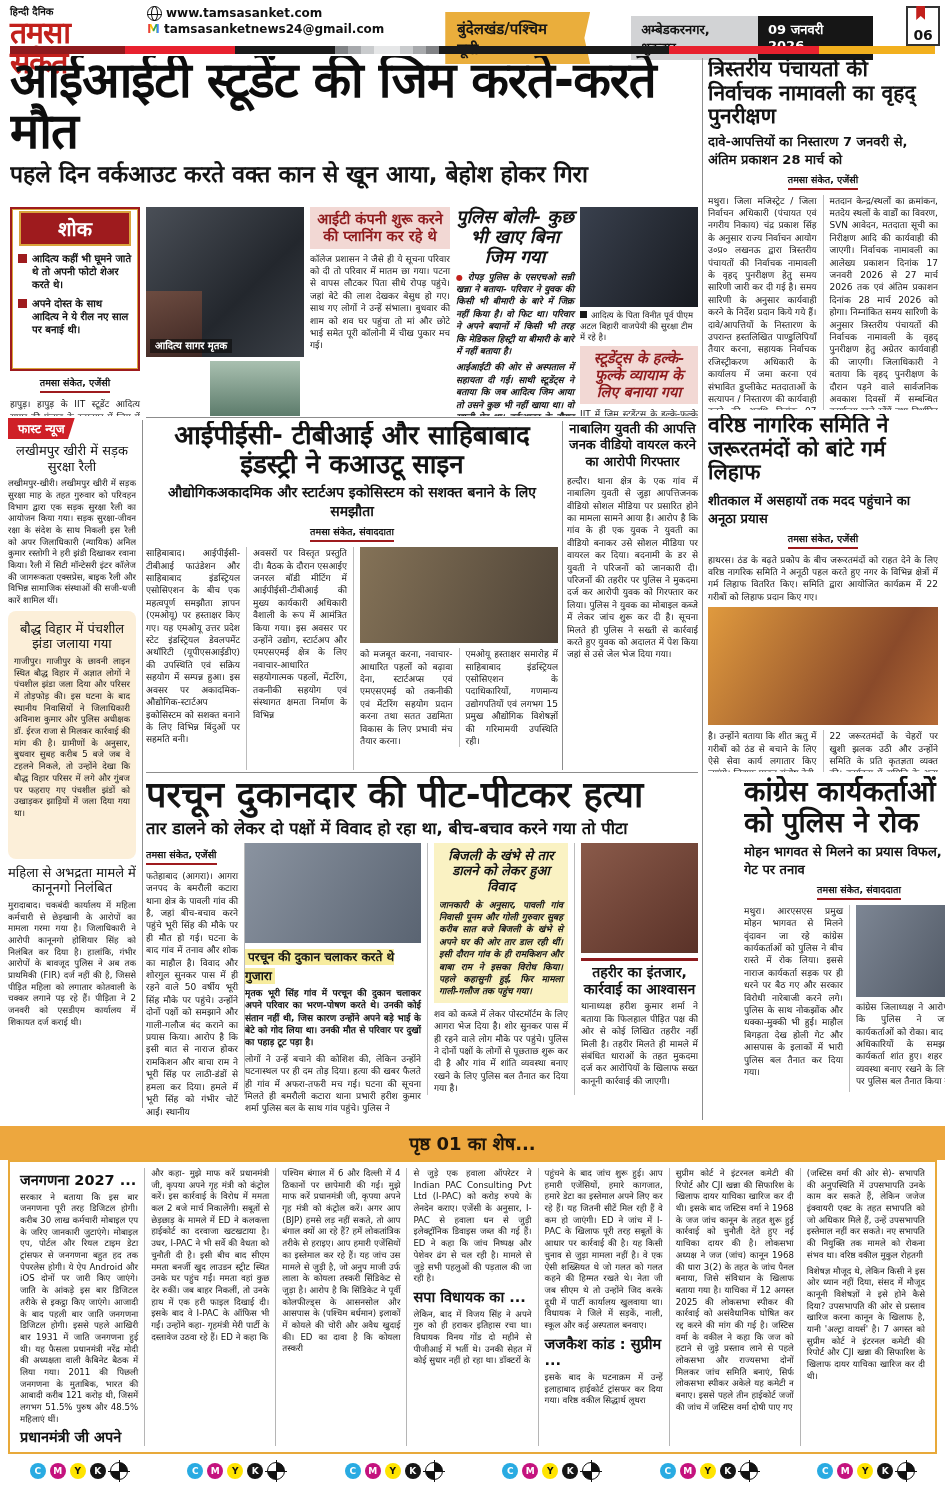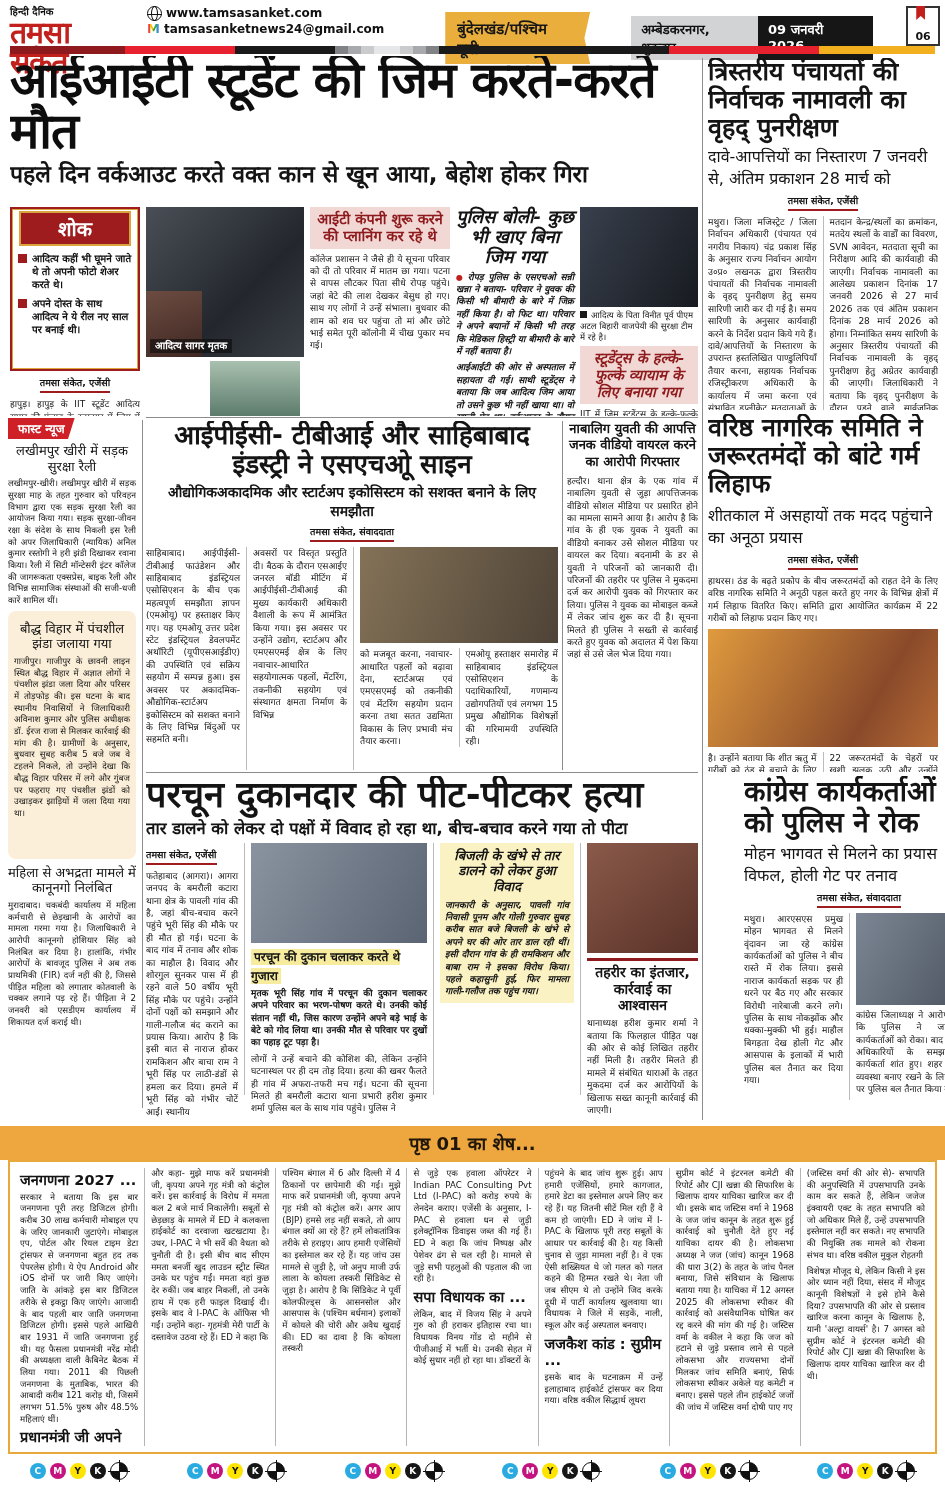--- a/index.html
+++ b/index.html
@@ -16,27 +16,27 @@
   .globe{width:13px;height:13px;border:1.5px solid #111;border-radius:50%;position:relative;display:inline-block;}
   .globe::before{content:"";position:absolute;left:50%;top:-1px;bottom:-1px;width:5px;margin-left:-3px;border:1px solid #111;border-radius:50%;}
   .globe::after{content:"";position:absolute;top:50%;left:-1px;right:-1px;height:0;border-top:1.5px solid #111;}
   .gmailM{font-size:13px;font-weight:900;color:#ea4335;background:linear-gradient(90deg,#ea4335 25%,#fbbc05 25% 50%,#34a853 50% 75%,#4285f4 75%);-webkit-background-clip:text;background-clip:text;-webkit-text-fill-color:transparent;}
   .ribbon{background:#eaae3c;color:#161616;font-weight:800;font-size:15px;padding:6px 18px 6px 12px;
           clip-path:polygon(0 0,100% 0,96% 50%,100% 100%,0 100%);}
   .citybox{background:#d2d3d5;color:#111;font-weight:800;font-size:13px;padding:4px 10px;}
   .datebox{background:#161616;color:#fff;font-weight:800;font-size:13px;padding:4px 10px;}
   .pageicon{width:30px;height:36px;border:2px solid #333;background:#fff;position:relative;text-align:center;}
   .pageicon .bm{position:absolute;top:-2px;left:8px;width:9px;height:14px;background:#c2201c;clip-path:polygon(0 0,100% 0,100% 100%,50% 72%,0 100%);}
-  .pageicon .num{position:absolute;bottom:1px;left:0;right:0;font-size:11px;font-weight:800;}
+  .pageicon .num{position:absolute;bottom:1px;left:0;right:0;font-size:14px;font-weight:800;}
   .cbar{display:flex;height:8px;}
   
   .h-xl{font-size:49px;font-weight:800;line-height:1.04;letter-spacing:-1px;color:#0d0d0d;}
   .h-sub-xl{font-size:23px;font-weight:800;line-height:1.1;margin-top:4px;}
-  .h-rail{font-size:25px;font-weight:800;line-height:1.12;}
-  .h-rail-sub{font-size:16px;font-weight:400;margin-top:3px;}
+  .h-rail{font-size:21px;font-weight:800;line-height:1.12;}
+  .h-rail-sub{font-size:13px;font-weight:700;margin-top:3px;}
   .h-mid{font-size:26px;font-weight:800;line-height:1.12;text-align:center;}
   .h-mid-sub{font-size:14px;font-weight:800;text-align:center;margin-top:3px;}
   .h-murder{font-size:36px;font-weight:800;line-height:1.05;}
   .h-congress{font-size:28px;font-weight:800;line-height:1.12;}
   .byline{font-weight:800;font-size:9.5px;border-bottom:2px solid #9e1b1e;padding-bottom:2px;display:inline-block;margin:3px 0 5px;}
   
   .shok{border:2px solid #9e1b1e;box-shadow:0 0 0 1px #d9a43c inset;padding:6px;background:#fff;}
   .shok-head{background:#9e1b1e;color:#fff;font-size:20px;font-weight:800;text-align:center;padding:2px 14px;margin:-2px auto 8px;width:70%;box-shadow:0 0 0 2px #d9a43c;}
   .shok-item{display:flex;gap:5px;font-size:10px;font-weight:700;line-height:1.3;margin-bottom:6px;text-align:left;}
   .sq{flex:0 0 9px;width:9px;height:9px;background:#9e1b1e;margin-top:2px;}
@@ -212,21 +212,21 @@
       <p class="body-sm">गाजीपुर। गाजीपुर के छावनी लाइन स्थित बौद्ध विहार में अज्ञात लोगों ने पंचशील झंडा जला दिया और परिसर में तोड़फोड़ की। इस घटना के बाद स्थानीय निवासियों ने जिलाधिकारी अविनाश कुमार और पुलिस अधीक्षक डॉ. ईरज राजा से मिलकर कार्रवाई की मांग की है। ग्रामीणों के अनुसार, बुधवार सुबह करीब 5 बजे जब वे टहलने निकले, तो उन्होंने देखा कि बौद्ध विहार परिसर में लगे और गुंबज पर फहराए गए पंचशील झंडों को उखाड़कर झाड़ियों में जला दिया गया था।</p>
     </div>
     <div style="margin-top:6px;">
       <div class="fasttitle">महिला से अभद्रता मामले में कानूनगो निलंबित</div>
       <p class="body-sm">मुरादाबाद। चकबंदी कार्यालय में महिला कर्मचारी से छेड़खानी के आरोपों का मामला गरमा गया है। जिलाधिकारी ने आरोपी कानूनगो होशियार सिंह को निलंबित कर दिया है। हालांकि, गंभीर आरोपों के बावजूद पुलिस ने अब तक प्राथमिकी (FIR) दर्ज नहीं की है, जिससे पीड़ित महिला को लगातार कोतवाली के चक्कर लगाने पड़ रहे हैं। पीड़िता ने 2 जनवरी को एसडीएम कार्यालय में शिकायत दर्ज कराई थी।</p>
     </div>
   </section>
 
   <div class="abs hline" style="left:146px;top:417px;width:552px;"></div>
   <section class="abs clip" style="left:146px;top:421px;width:412px;height:349px;">
-    <div class="h-mid">आईपीईसी- टीबीआई और साहिबाबाद इंडस्ट्री ने एसएचओू साइन</div>
+    <div class="h-mid">आईपीईसी- टीबीआई और साहिबाबाद इंडस्ट्री ने कआउटू साइन</div>
     <div class="h-mid-sub">औद्योगिकअकादमिक और स्टार्टअप इकोसिस्टम को सशक्त बनाने के लिए समझौता</div>
     <div style="text-align:center;"><span class="byline">तमसा संकेत, संवाददाता</span></div>
     <div class="jrow" style="height:238px;">
       <p class="body" style="flex:0 0 94px;">साहिबाबाद। आईपीईसी-टीबीआई फाउंडेशन और साहिबाबाद इंडस्ट्रियल एसोसिएशन के बीच एक महत्वपूर्ण समझौता ज्ञापन (एमओयू) पर हस्ताक्षर किए गए। यह एमओयू उत्तर प्रदेश स्टेट इंडस्ट्रियल डेवलपमेंट अथॉरिटी (यूपीएसआईडीए) की उपस्थिति एवं सक्रिय सहयोग में सम्पन्न हुआ। इस अवसर पर अकादमिक-औद्योगिक-स्टार्टअप इकोसिस्टम को सशक्त बनाने के लिए विभिन्न बिंदुओं पर सहमति बनी।</p>
       <p class="body" style="flex:0 0 94px;border-left:1px solid #bbb;padding-left:6px;">अवसरों पर विस्तृत प्रस्तुति दी। बैठक के दौरान एसआईए जनरल बॉडी मीटिंग में आईपीईसी-टीबीआई की मुख्य कार्यकारी अधिकारी वैशाली के रूप में आमंत्रित किया गया। इस अवसर पर उन्होंने उद्योग, स्टार्टअप और एमएसएमई क्षेत्र के लिए नवाचार-आधारित सहयोगात्मक पहलों, मेंटरिंग, तकनीकी सहयोग एवं संस्थागत क्षमता निर्माण के विभिन्न</p>
       <div style="flex:1;border-left:1px solid #bbb;padding-left:6px;">
         <div class="photo ph-mou" style="width:100%;height:96px;margin-bottom:5px;"></div>
         <div class="jrow">
           <p class="body" style="flex:1;">को मजबूत करना, नवाचार-आधारित पहलों को बढ़ावा देना, स्टार्टअप्स एवं एमएसएमई को तकनीकी एवं मेंटरिंग सहयोग प्रदान करना तथा सतत उद्यमिता विकास के लिए प्रभावी मंच तैयार करना।</p>
           <p class="body" style="flex:1;border-left:1px solid #bbb;padding-left:6px;">एमओयू हस्ताक्षर समारोह में साहिबाबाद इंडस्ट्रियल एसोसिएशन के पदाधिकारियों, गणमान्य उद्योगपतियों एवं लगभग 15 प्रमुख औद्योगिक विशेषज्ञों की गरिमामयी उपस्थिति रही।</p>
@@ -255,31 +255,32 @@
 
   <div class="abs hline" style="left:146px;top:772px;width:552px;"></div>
   <section class="abs clip" style="left:146px;top:776px;width:552px;height:344px;">
     <div class="h-murder">परचून दुकानदार की पीट-पीटकर हत्या</div>
     <div style="font-size:16.5px;font-weight:800;margin-top:2px;">तार डालने को लेकर दो पक्षों में विवाद हो रहा था, बीच-बचाव करने गया तो पीटा</div>
     <div class="jrow" style="margin-top:4px;height:252px;">
       <div style="flex:0 0 92px;">
         <span class="byline">तमसा संकेत, एजेंसी</span>
         <p class="body">फतेहाबाद (आगरा)। आगरा जनपद के बमरौली कटारा थाना क्षेत्र के पावली गांव की है, जहां बीच-बचाव करने पहुंचे भूरी सिंह की मौके पर ही मौत हो गई। घटना के बाद गांव में तनाव और शोक का माहौल है। विवाद और शोरगुल सुनकर पास में ही रहने वाले 50 वर्षीय भूरी सिंह मौके पर पहुंचे। उन्होंने दोनों पक्षों को समझाने और गाली-गलौज बंद कराने का प्रयास किया। आरोप है कि इसी बात से नाराज होकर रामकिशन और बाचा राम ने भूरी सिंह पर लाठी-डंडों से हमला कर दिया। हमले में भूरी सिंह को गंभीर चोटें आईं। स्थानीय</p>
       </div>
-      <div style="flex:0 0 176px;border-left:1px solid #bbb;padding-left:6px;">
+      <div style="flex:0 0 176px;border-left:1px solid #bbb;padding-left:0;">
         <div class="photo ph-street" style="width:100%;height:100px;"></div>
         <div style="margin:3px 0;"><span class="ycap">परचून की दुकान चलाकर करते थे गुजारा</span></div>
         <p class="body" style="font-weight:600;">मृतक भूरी सिंह गांव में परचून की दुकान चलाकर अपने परिवार का भरण-पोषण करते थे। उनकी कोई संतान नहीं थी, जिस कारण उन्होंने अपने बड़े भाई के बेटे को गोद लिया था। उनकी मौत से परिवार पर दुखों का पहाड़ टूट पड़ा है।</p>
         <p class="body">लोगों ने उन्हें बचाने की कोशिश की, लेकिन उन्होंने घटनास्थल पर ही दम तोड़ दिया। हत्या की खबर फैलते ही गांव में अफरा-तफरी मच गई। घटना की सूचना मिलते ही बमरौली कटारा थाना प्रभारी हरीश कुमार शर्मा पुलिस बल के साथ गांव पहुंचे। पुलिस ने</p>
       </div>
       <div style="flex:0 0 134px;border-left:1px solid #bbb;padding-left:6px;">
         <div class="yellowbox">
           <div class="t">बिजली के खंभे से तार डालने को लेकर हुआ विवाद</div>
           <p class="body ital" style="margin:0;">जानकारी के अनुसार, पावली गांव निवासी पूनम और गोली गुरुवार सुबह करीब सात बजे बिजली के खंभे से अपने घर की ओर तार डाल रही थीं। इसी दौरान गांव के ही रामकिशन और बाबा राम ने इसका विरोध किया। पहले कहासुनी हुई, फिर मामला गाली-गलौज तक पहुंच गया।</p>
         </div>
+        <p class="body" style="margin-top:5px;">शव को कब्जे में लेकर पोस्टमॉर्टम के लिए आगरा भेज दिया है। शोर सुनकर पास में ही रहने वाले लोग मौके पर पहुंचे। पुलिस ने दोनों पक्षों के लोगों से पूछताछ शुरू कर दी है और गांव में शांति व्यवस्था बनाए रखने के लिए पुलिस बल तैनात कर दिया गया है।</p>
       </div>
       <div style="flex:1;border-left:1px solid #bbb;padding-left:6px;">
         <div class="photo ph-man" style="width:100%;height:110px;margin-bottom:5px;"></div>
         <div class="tehrir">
           <div class="t">तहरीर का इंतजार, कार्रवाई का आश्वासन</div>
           <p class="body">थानाध्यक्ष हरीश कुमार शर्मा ने बताया कि फिलहाल पीड़ित पक्ष की ओर से कोई लिखित तहरीर नहीं मिली है। तहरीर मिलते ही मामले में संबंधित धाराओं के तहत मुकदमा दर्ज कर आरोपियों के खिलाफ सख्त कानूनी कार्रवाई की जाएगी।</p>
         </div>
       </div>
     </div>
   </section>

